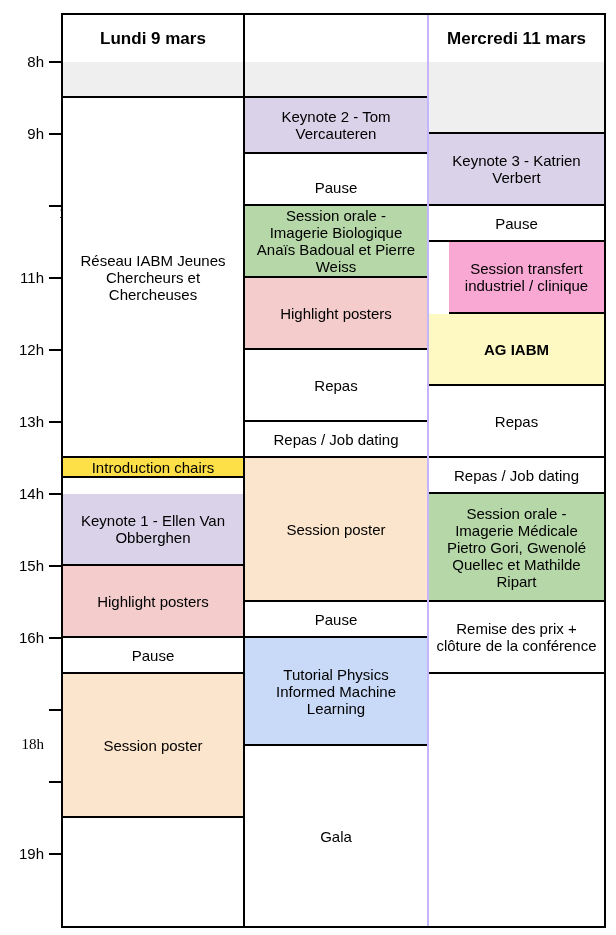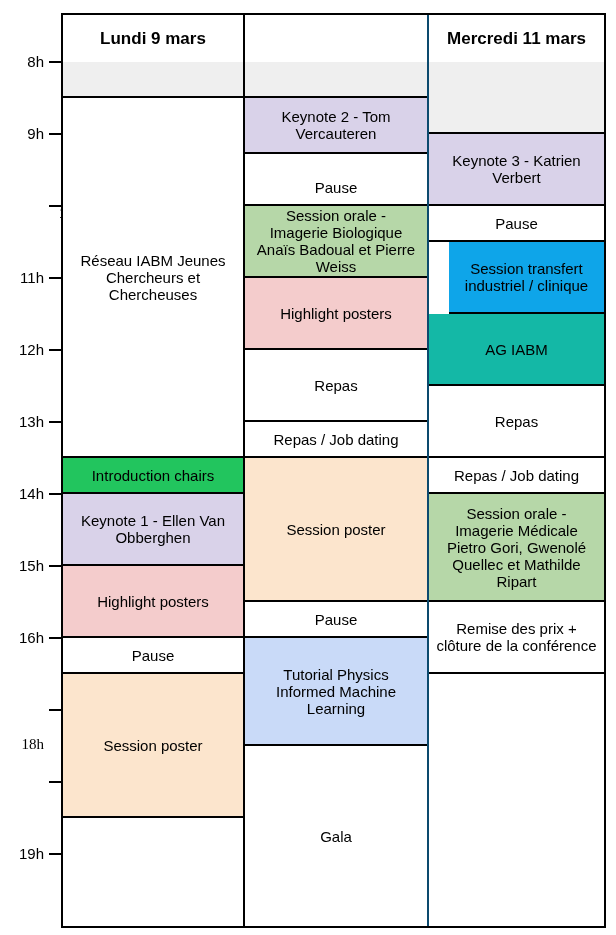--- a/index.html
+++ b/index.html
@@ -23,21 +23,21 @@
     background: #ffffff;
   }
   .day-col {
     position: absolute;
     top: 0;
     height: 100%;
     box-sizing: border-box;
   }
   .day-col.c0 { left: 0;    width: 180px; }
   .day-col.c1 { left: 180px; width: 184px; border-left: 2px solid #000000; }
-  .day-col.c2 { left: 364px; width: 177px; border-left: 2px solid #0c4a6e; }
+  .day-col.c2 { left: 364px; width: 177px; border-left: 2px solid #c4b5fd; }
   .day-header {
     position: absolute;
     top: 0; left: 0; right: 0;
     height: 49px;
     box-sizing: border-box;
     border-bottom: 2px solid #000000;
     display: flex;
     align-items: center;
     justify-content: center;
     font-size: 17px;
@@ -114,21 +114,21 @@
     <div class="day-col c0">
       <div class="day-header">Lundi 9 mars</div>
     <div class="event" style="top: 47px; height: 36px; background: rgb(239, 239, 239);">
           <span></span>
         </div>
         <div class="event" style="top: 83px; height: 360px; background: rgb(255, 255, 255);">
           <span>Réseau IABM Jeunes
 Chercheurs et
 Chercheuses</span>
         </div>
-        <div class="event" style="top: 443px; height: 36px; background: #22c55e;">
+        <div class="event" style="top: 443px; height: 20px; background: #fde047;">
           <span>Introduction chairs</span>
         </div>
         <div class="event" style="top: 479px; height: 72px; background: rgb(217, 210, 233);">
           <span>Keynote 1 - Ellen Van
 Obberghen</span>
         </div>
         <div class="event" style="top: 551px; height: 72px; background: rgb(244, 204, 204);">
           <span>Highlight posters</span>
         </div>
         <div class="event" style="top: 623px; height: 36px; background: rgb(255, 255, 255);">
@@ -187,25 +187,25 @@
     <div class="event" style="top: 47px; height: 72px; background: rgb(239, 239, 239);">
           <span></span>
         </div>
         <div class="event" style="top: 119px; height: 72px; background: rgb(217, 210, 233);">
           <span>Keynote 3 - Katrien
 Verbert</span>
         </div>
         <div class="event" style="top: 191px; height: 36px; background: rgb(255, 255, 255);">
           <span>Pause</span>
         </div>
-        <div class="event" style="top: 227px; height: 72px; background: #0ea5e9; margin-left: 20px;">
+        <div class="event" style="top: 227px; height: 72px; background: #f9a8d4; margin-left: 20px;">
           <span>Session transfert
 industriel / clinique</span>
         </div>
-        <div class="event" style="top: 299px; height: 72px; background: #14b8a6;">
+        <div class="event" style="top: 299px; height: 72px; background: #fef9c3; font-weight: bold;">
           <span>AG IABM</span>
         </div>
         <div class="event" style="top: 371px; height: 72px; background: rgb(255, 255, 255);">
           <span>Repas</span>
         </div>
         <div class="event" style="top: 443px; height: 36px; background: rgb(255, 255, 255);">
           <span>Repas / Job dating</span>
         </div>
         <div class="event" style="top: 479px; height: 108px; background: rgb(182, 215, 168);">
           <span>Session orale -

